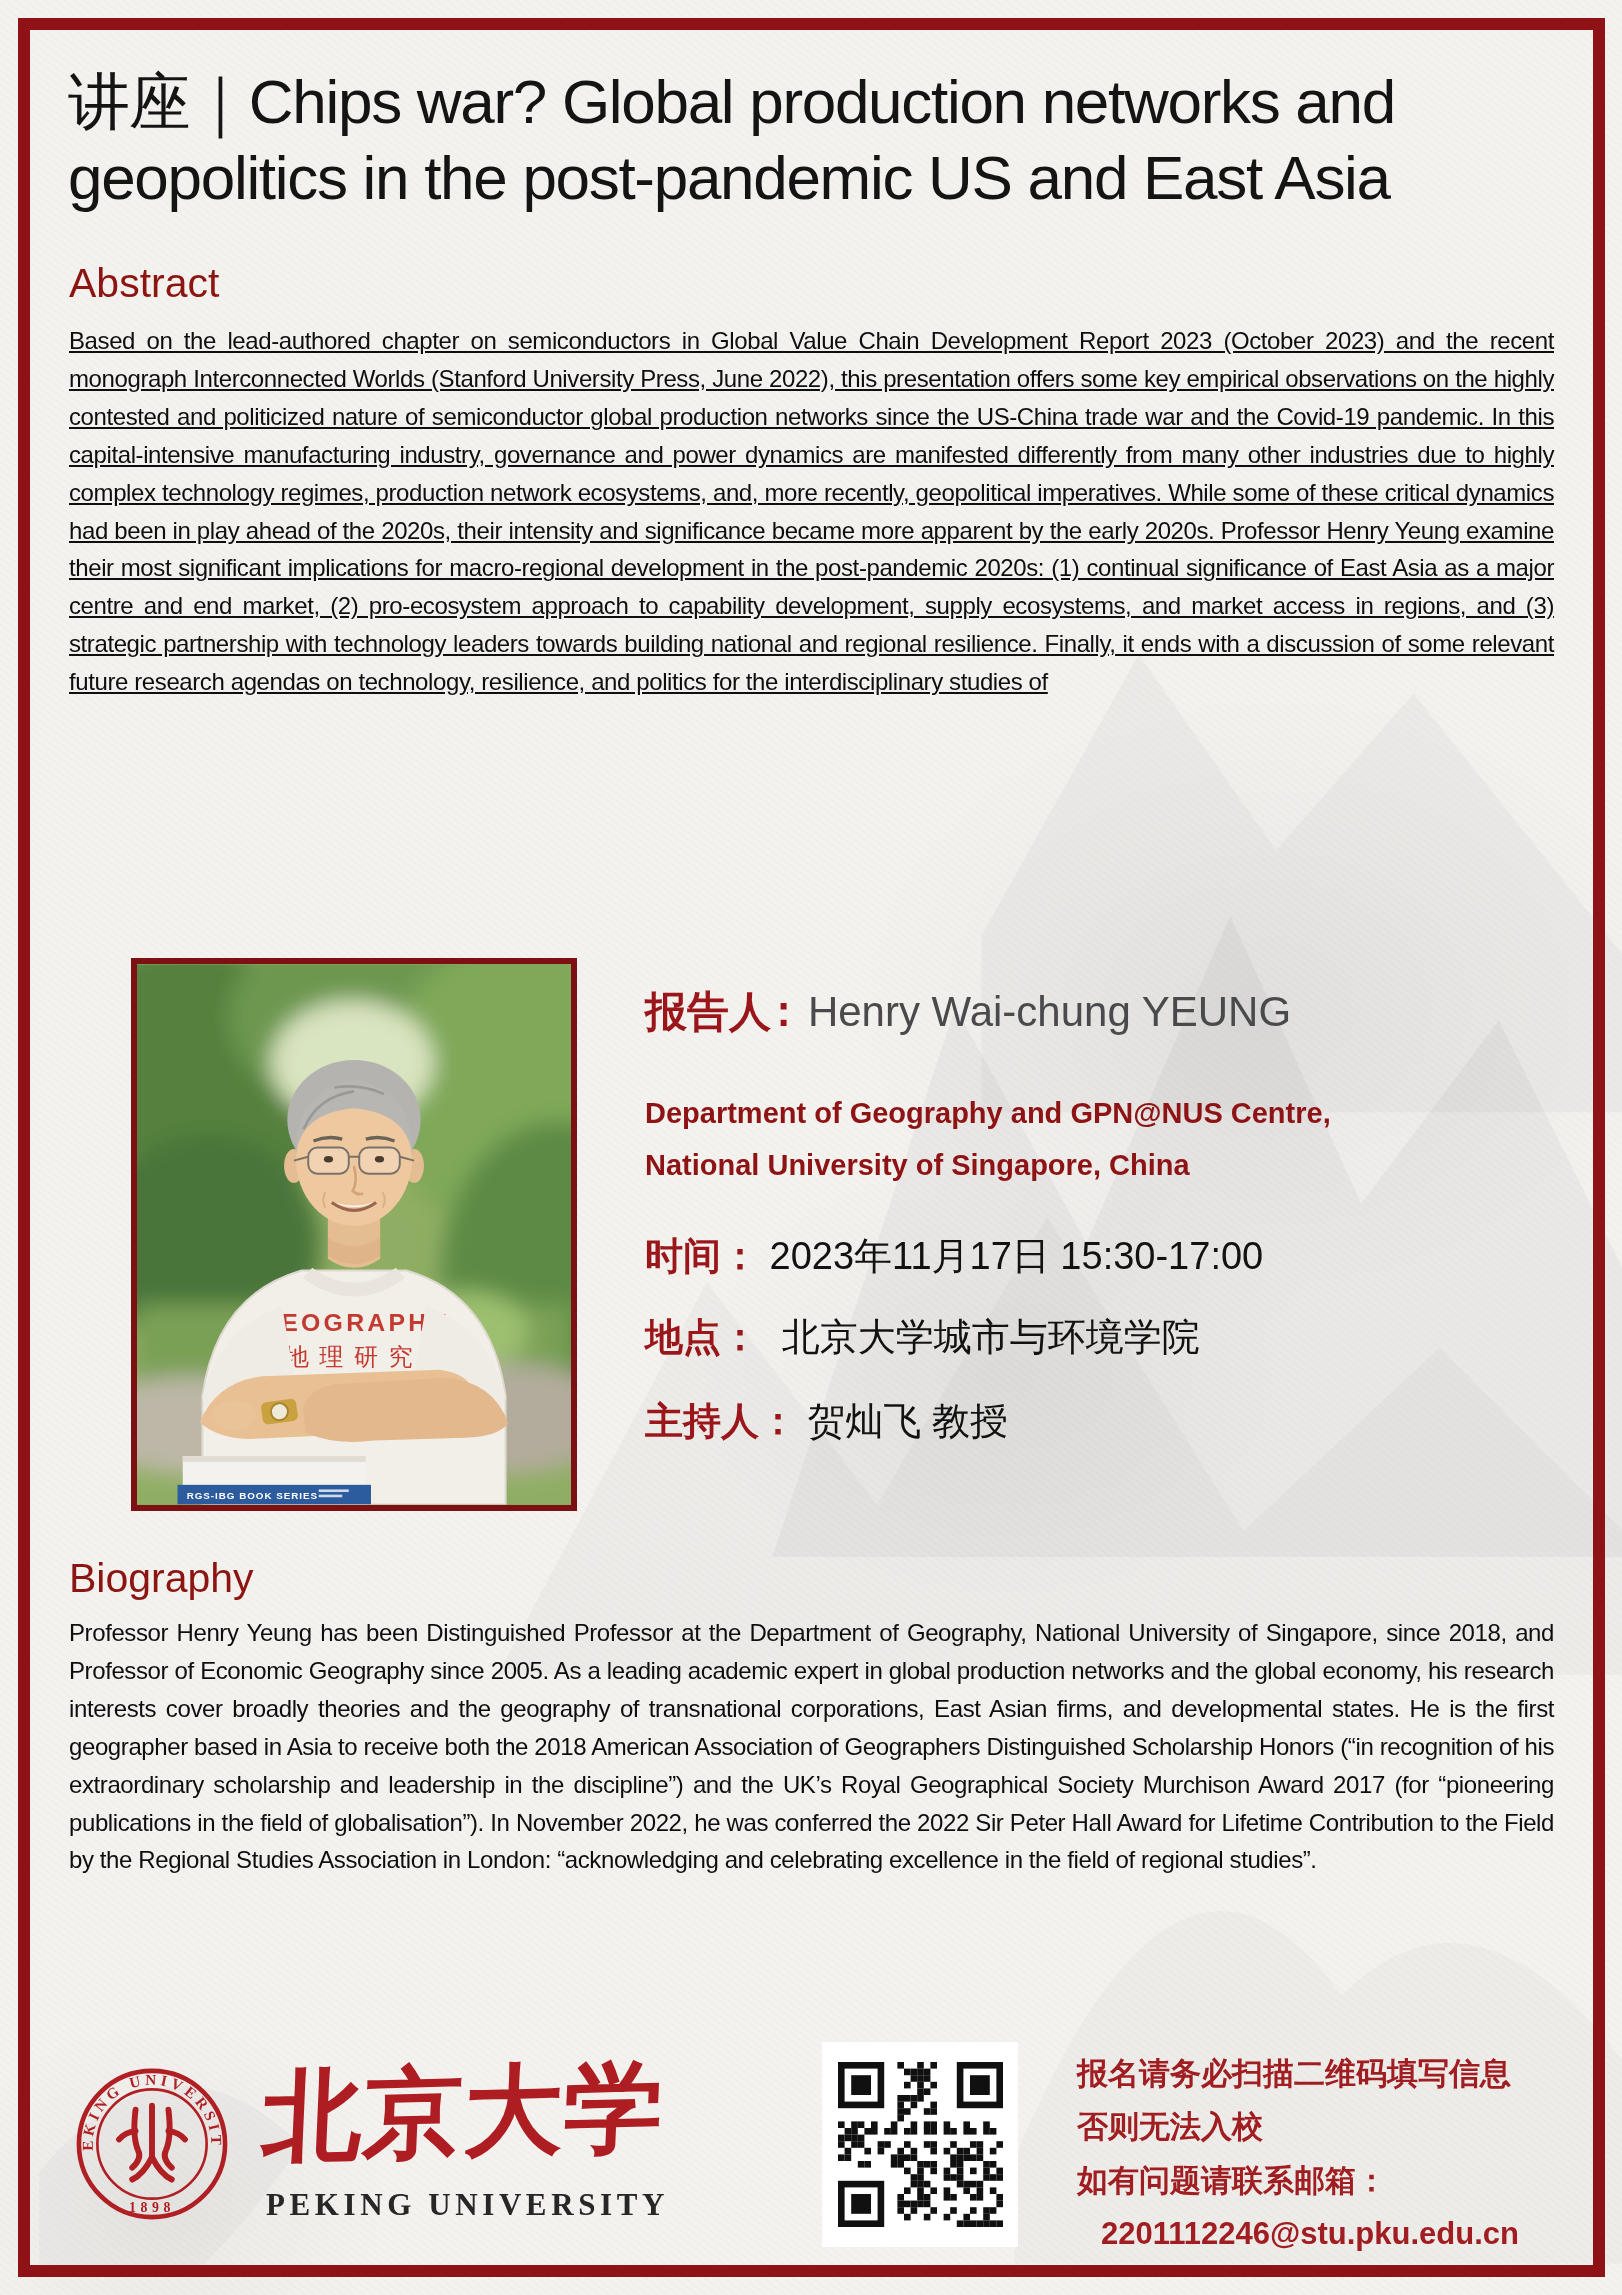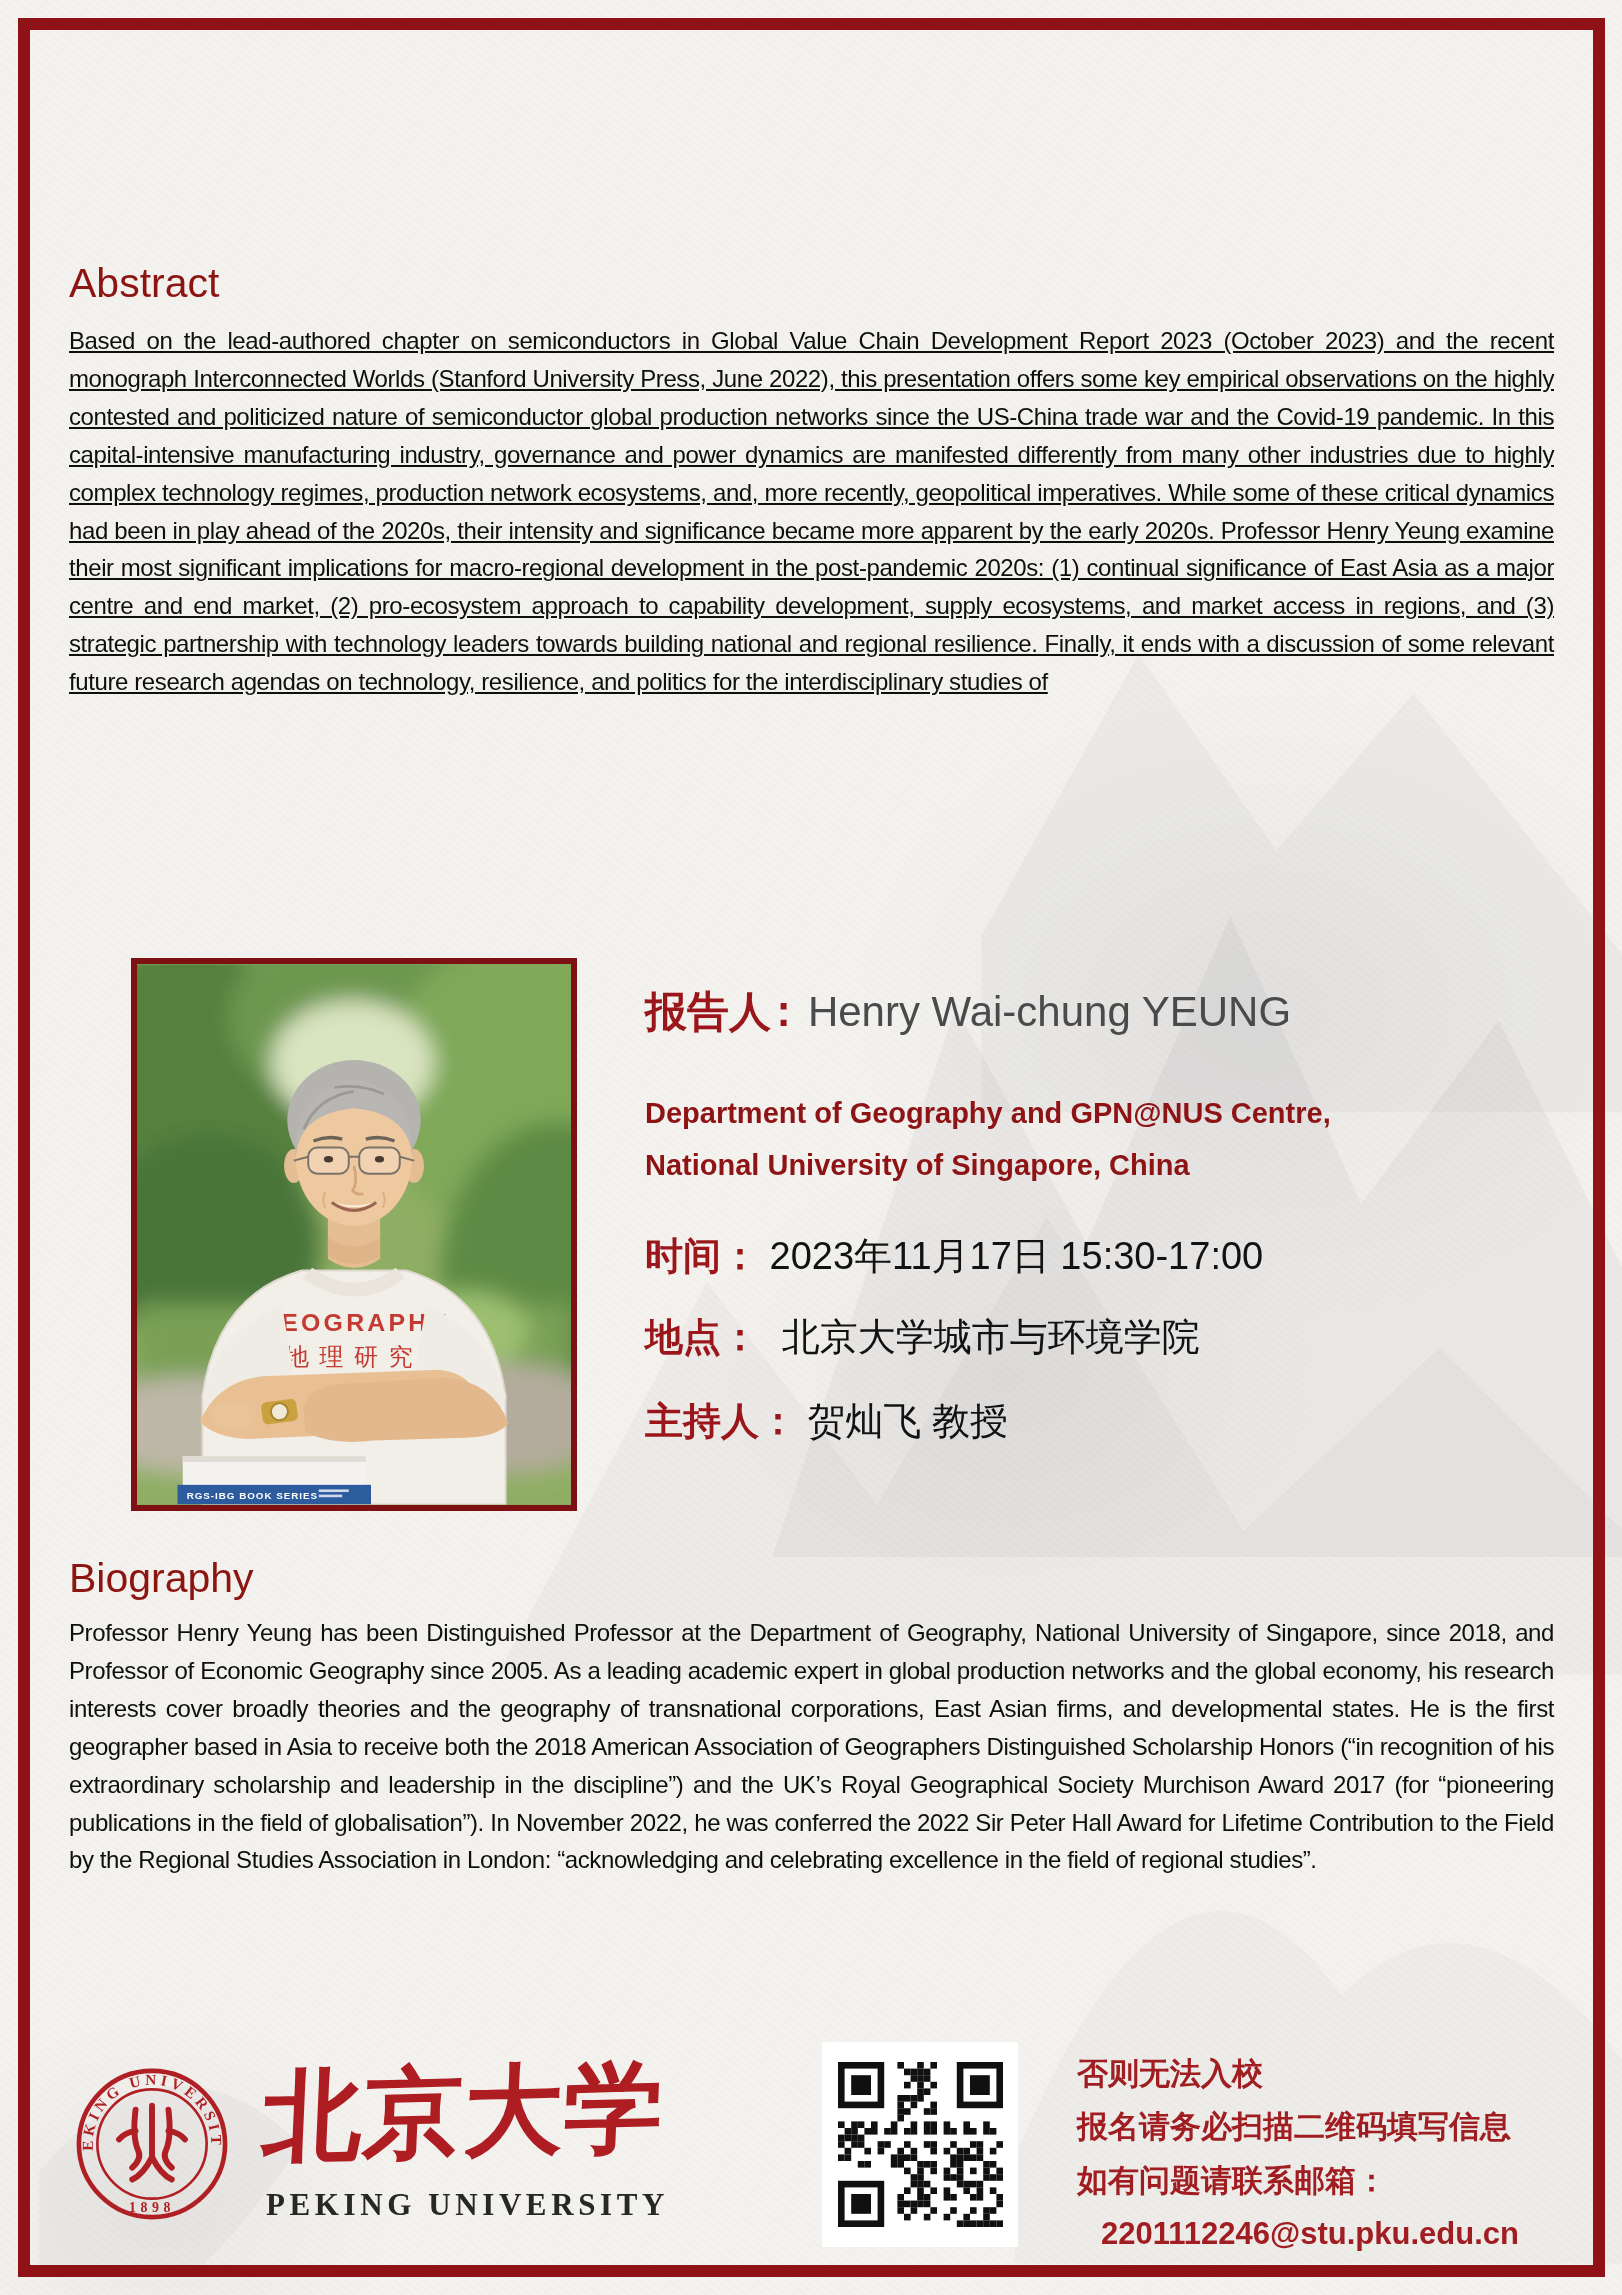--- a/index.html
+++ b/index.html
@@ -84,20 +84,21 @@
       <path opacity="0.07" d="M1180,2380 L1460,1540 L1660,1900 L1880,1400 L2080,1840 L2290,1560 L2480,1940 L2480,2380 Z"></path>
       <path opacity="0.05" d="M760,2560 L1080,1960 L1340,2300 L1600,1860 L1900,2340 L2200,2060 L2480,2340 L2480,2560 Z"></path>
       <path opacity="0.06" d="M1500,1430 L1740,1000 L1950,1300 L2160,1060 L2480,1460 L2480,1700 L1500,1700 Z"></path>
       <path opacity="0.045" d="M1550,3300 Q1800,2700 2050,3050 Q2250,2850 2480,3150 L2480,3460 L1550,3460 Z"></path>
       <path opacity="0.05" d="M60,3320 Q260,3080 460,3280 Q360,3420 300,3470 L60,3470 Z"></path>
     </g>
   </svg>
 
   <div class="frame"></div>
 
+  <h1 class="title"><span>讲座｜Chips war? Global production networks and</span><br><span>geopolitics in the post-pandemic US and East Asia</span></h1>
 
   <h2 class="section-heading heading-abstract">Abstract</h2>
   <p class="body-text abstract-text">Based on the lead-authored chapter on semiconductors in Global Value Chain Development Report 2023 (October 2023) and the recent monograph Interconnected Worlds (Stanford University Press, June 2022), this presentation offers some key empirical observations on the highly contested and politicized nature of semiconductor global production networks since the US-China trade war and the Covid-19 pandemic. In this capital-intensive manufacturing industry, governance and power dynamics are manifested differently from many other industries due to highly complex technology regimes, production network ecosystems, and, more recently, geopolitical imperatives. While some of these critical dynamics had been in play ahead of the 2020s, their intensity and significance became more apparent by the early 2020s. Professor Henry Yeung examine their most significant implications for macro-regional development in the post-pandemic 2020s: (1) continual significance of East Asia as a major centre and end market, (2) pro-ecosystem approach to capability development, supply ecosystems, and market access in regions, and (3) strategic partnership with technology leaders towards building national and regional resilience. Finally, it ends with a discussion of some relevant future research agendas on technology, resilience, and politics for the interdisciplinary studies of</p>
 
   <div class="photo">
     <svg viewBox="0 0 664 826">
       <defs>
         <filter id="b1" x="-30%" y="-30%" width="160%" height="160%">
             <feGaussianBlur stdDeviation="16"></feGaussianBlur>
           </filter>
@@ -392,20 +393,20 @@
             <rect x="210" y="240" width="10" height="10"></rect>
             <rect x="220" y="240" width="10" height="10"></rect>
             <rect x="230" y="240" width="10" height="10"></rect>
             <rect x="240" y="240" width="10" height="10"></rect>
           </g>
       </g>
     </svg>
   </div>
 
   <div class="notice">
+    <div class="notice-line">报名请务必扫描二维码填写信息</div>
     <div class="notice-line">否则无法入校</div>
-    <div class="notice-line">报名请务必扫描二维码填写信息</div>
     <div class="notice-line">如有问题请联系邮箱：</div>
     <div class="notice-line email">2201112246@stu.pku.edu.cn</div>
   </div>
 
 </div>
 
 
 </body></html>

